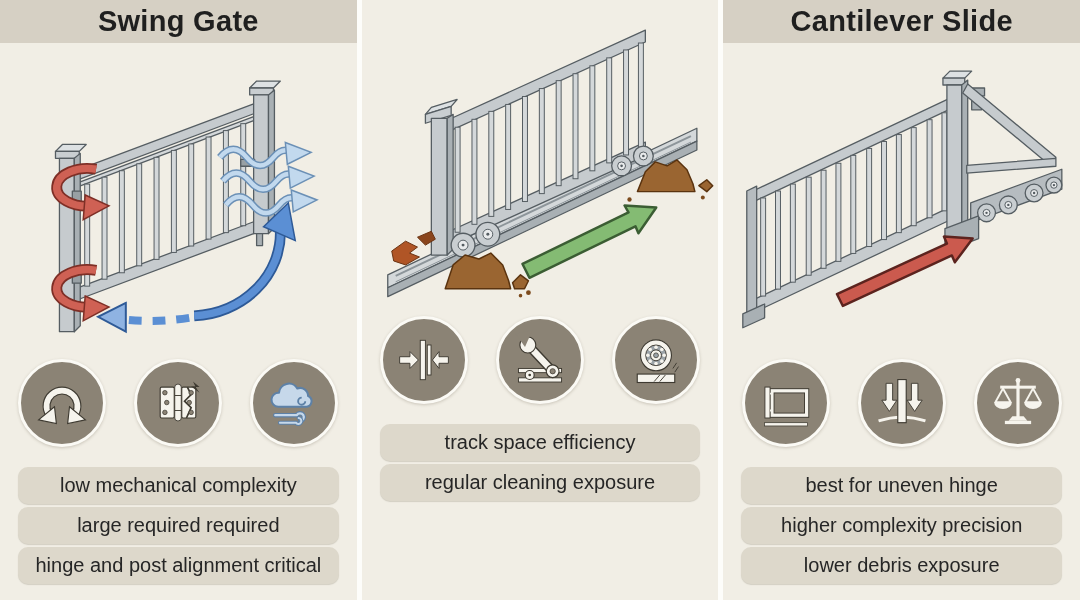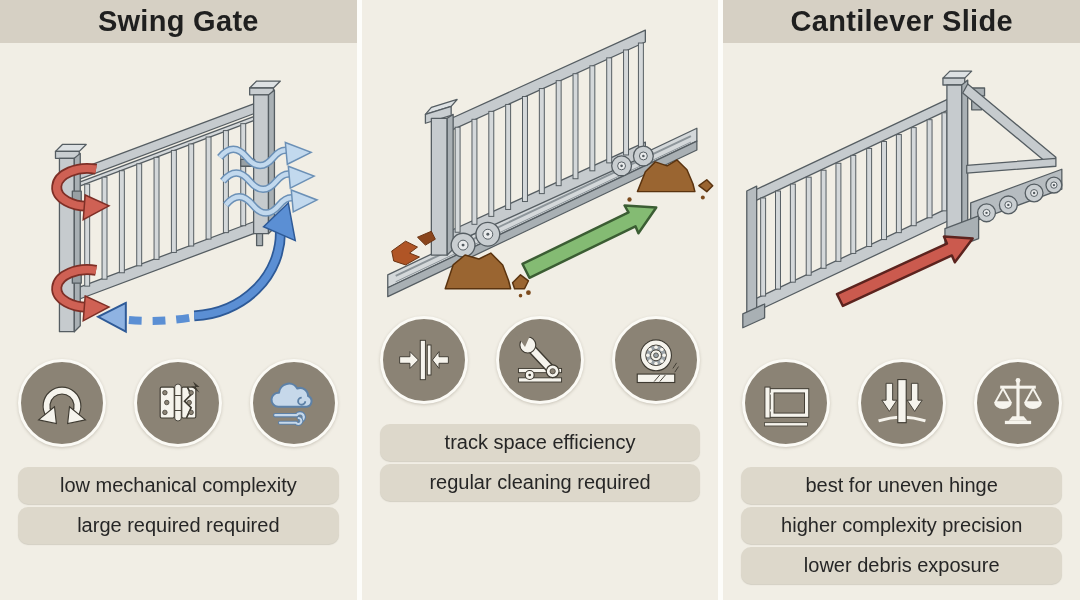--- a/index.html
+++ b/index.html
@@ -146,20 +146,21 @@
           <path d="M12,45 h23 a4,4 0 1 1 3.5,6" fill="none" stroke="#c6d8ea" stroke-width="2.4" stroke-linecap="round"></path>
           <path d="M17,53 h17 a3.2,3.2 0 1 0 3,-5" fill="none" stroke="#5d81a7" stroke-width="4.4" stroke-linecap="round"></path>
           <path d="M17,53 h17 a3.2,3.2 0 1 0 3,-5" fill="none" stroke="#c6d8ea" stroke-width="2.2" stroke-linecap="round"></path>
         </svg>
       </div>
     </div>
 
     <div class="traits">
       <div class="trait">low mechanical complexity</div>
       <div class="trait">large required required</div>
+      <div class="trait">hinge and post alignment critical</div>
     </div>
   </section>
 
   <div class="divider"></div>
 
   <section class="column">
 
     <div class="illustration">
       <svg viewBox="0 0 360 302">
 
@@ -268,21 +269,21 @@
               <circle cx="38.2" cy="33.2" r="1.9"></circle>
           </g>
           <circle cx="32" cy="27" r="5.8" fill="#f6f4ed" stroke="#3e3a31" stroke-width="1"></circle>
           <circle cx="32" cy="27" r="2.6" fill="#9ba3a8" stroke="#3e3a31" stroke-width="0.8"></circle>
         </svg>
       </div>
     </div>
 
     <div class="traits">
       <div class="trait">track space efficiency</div>
-      <div class="trait">regular cleaning required</div>
+      <div class="trait">regular cleaning exposure</div>
     </div>
   </section>
 
   <div class="divider"></div>
 
   <section class="column">
     <header class="col-header">
       <h1 class="col-title">Cantilever Slide</h1>
     </header>
 

